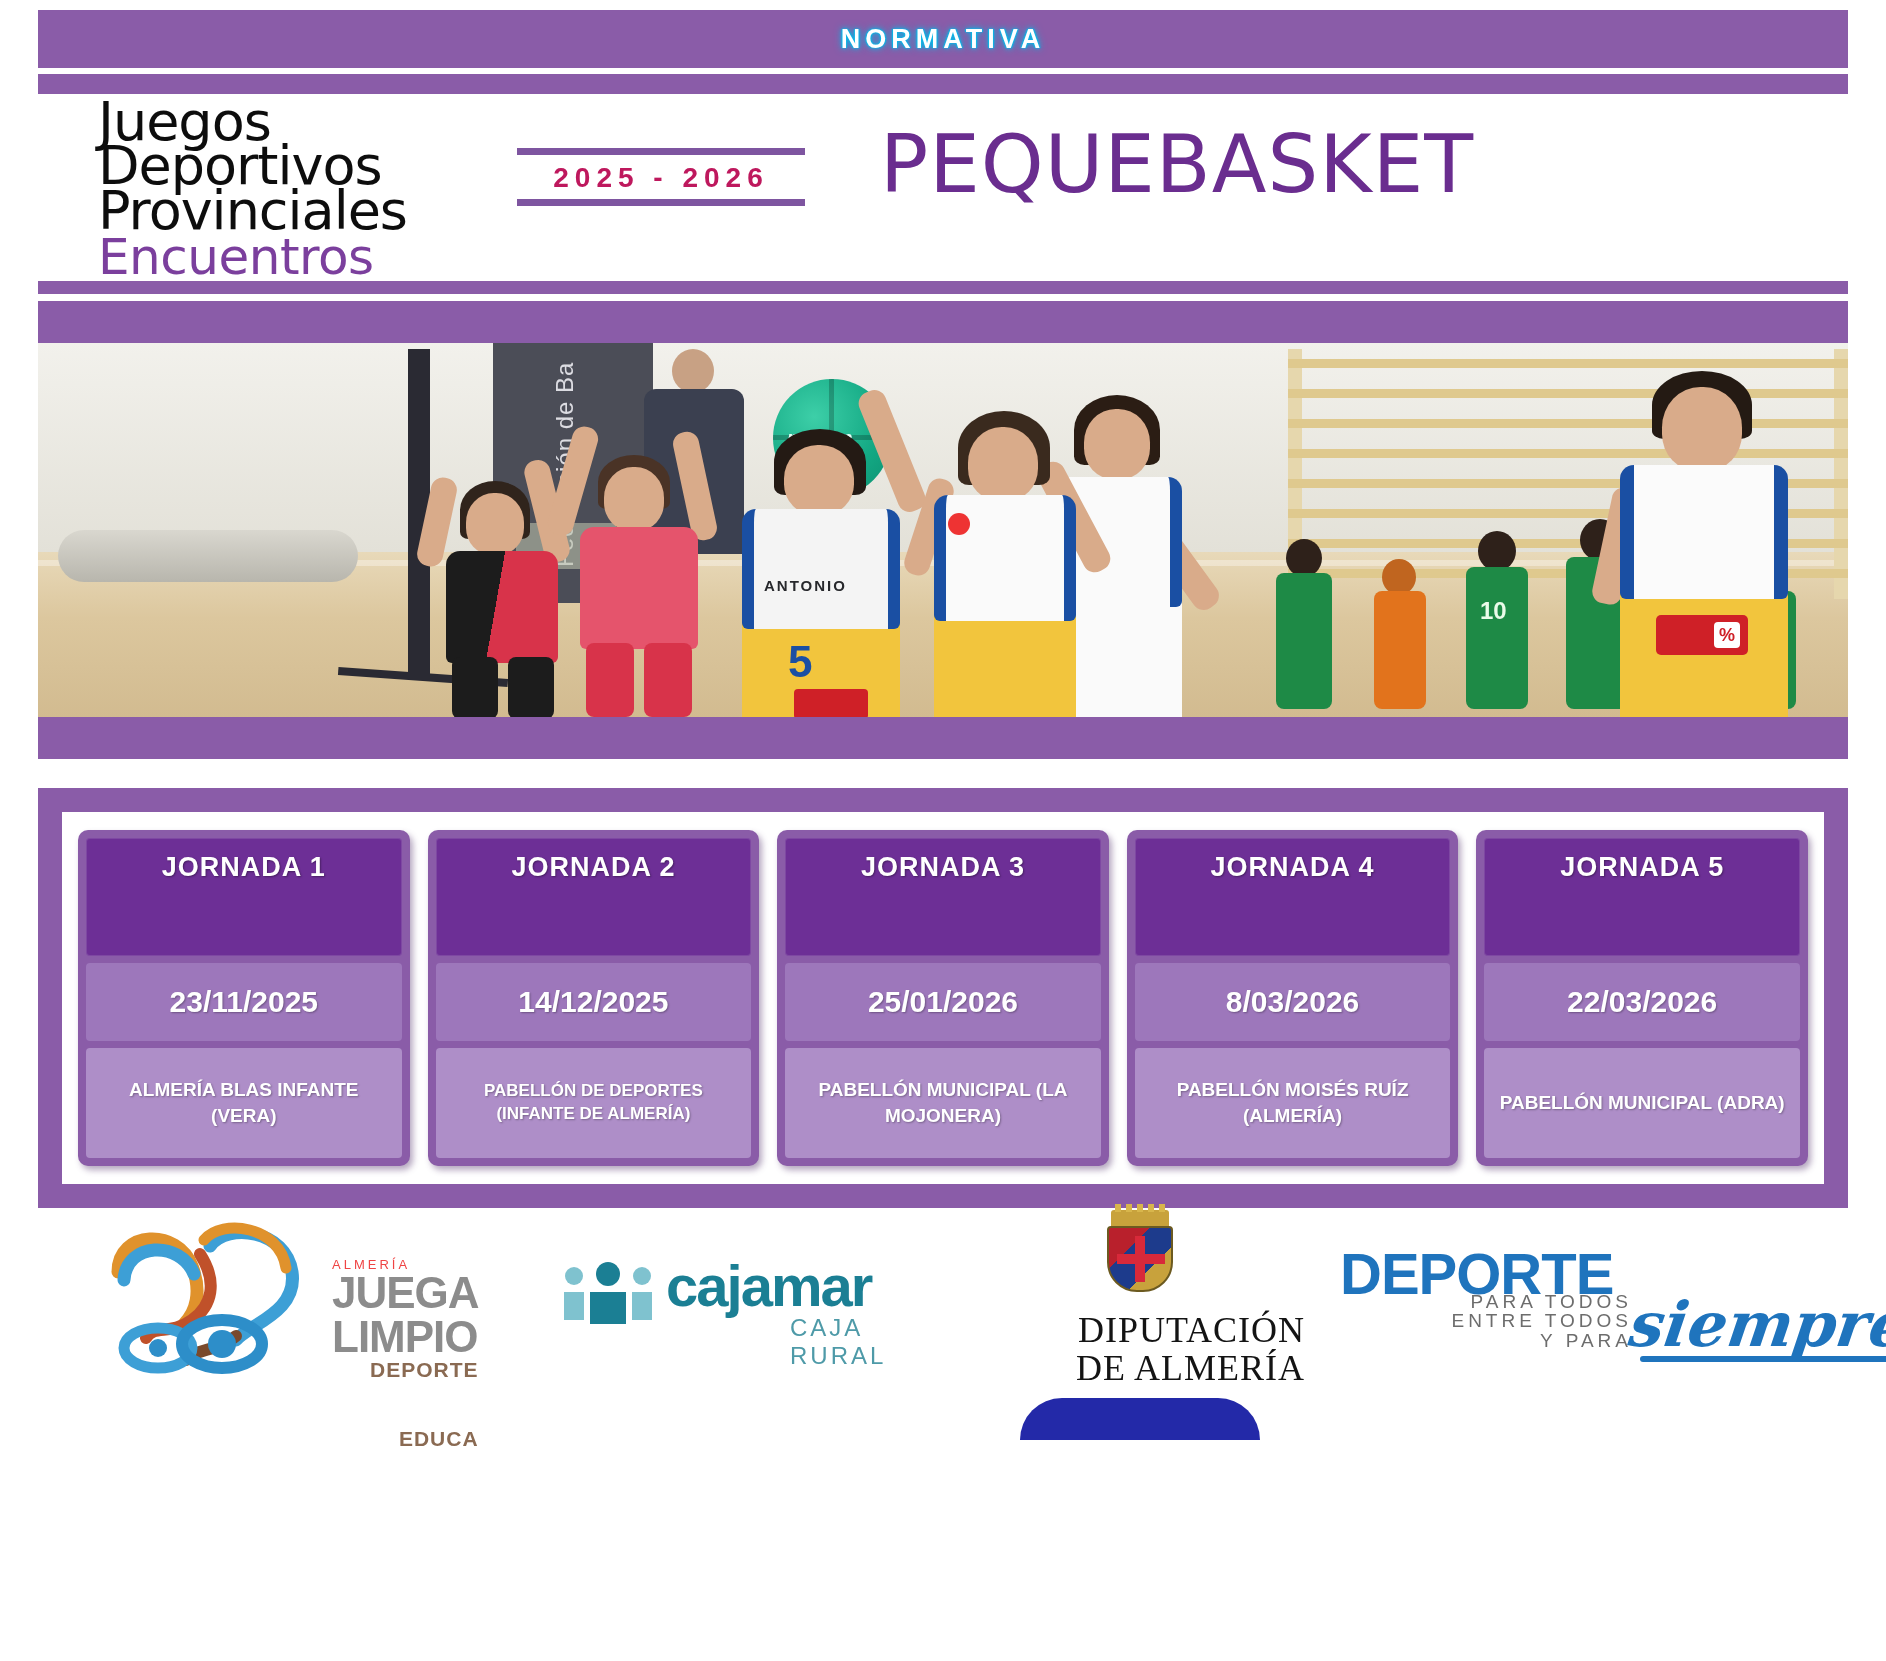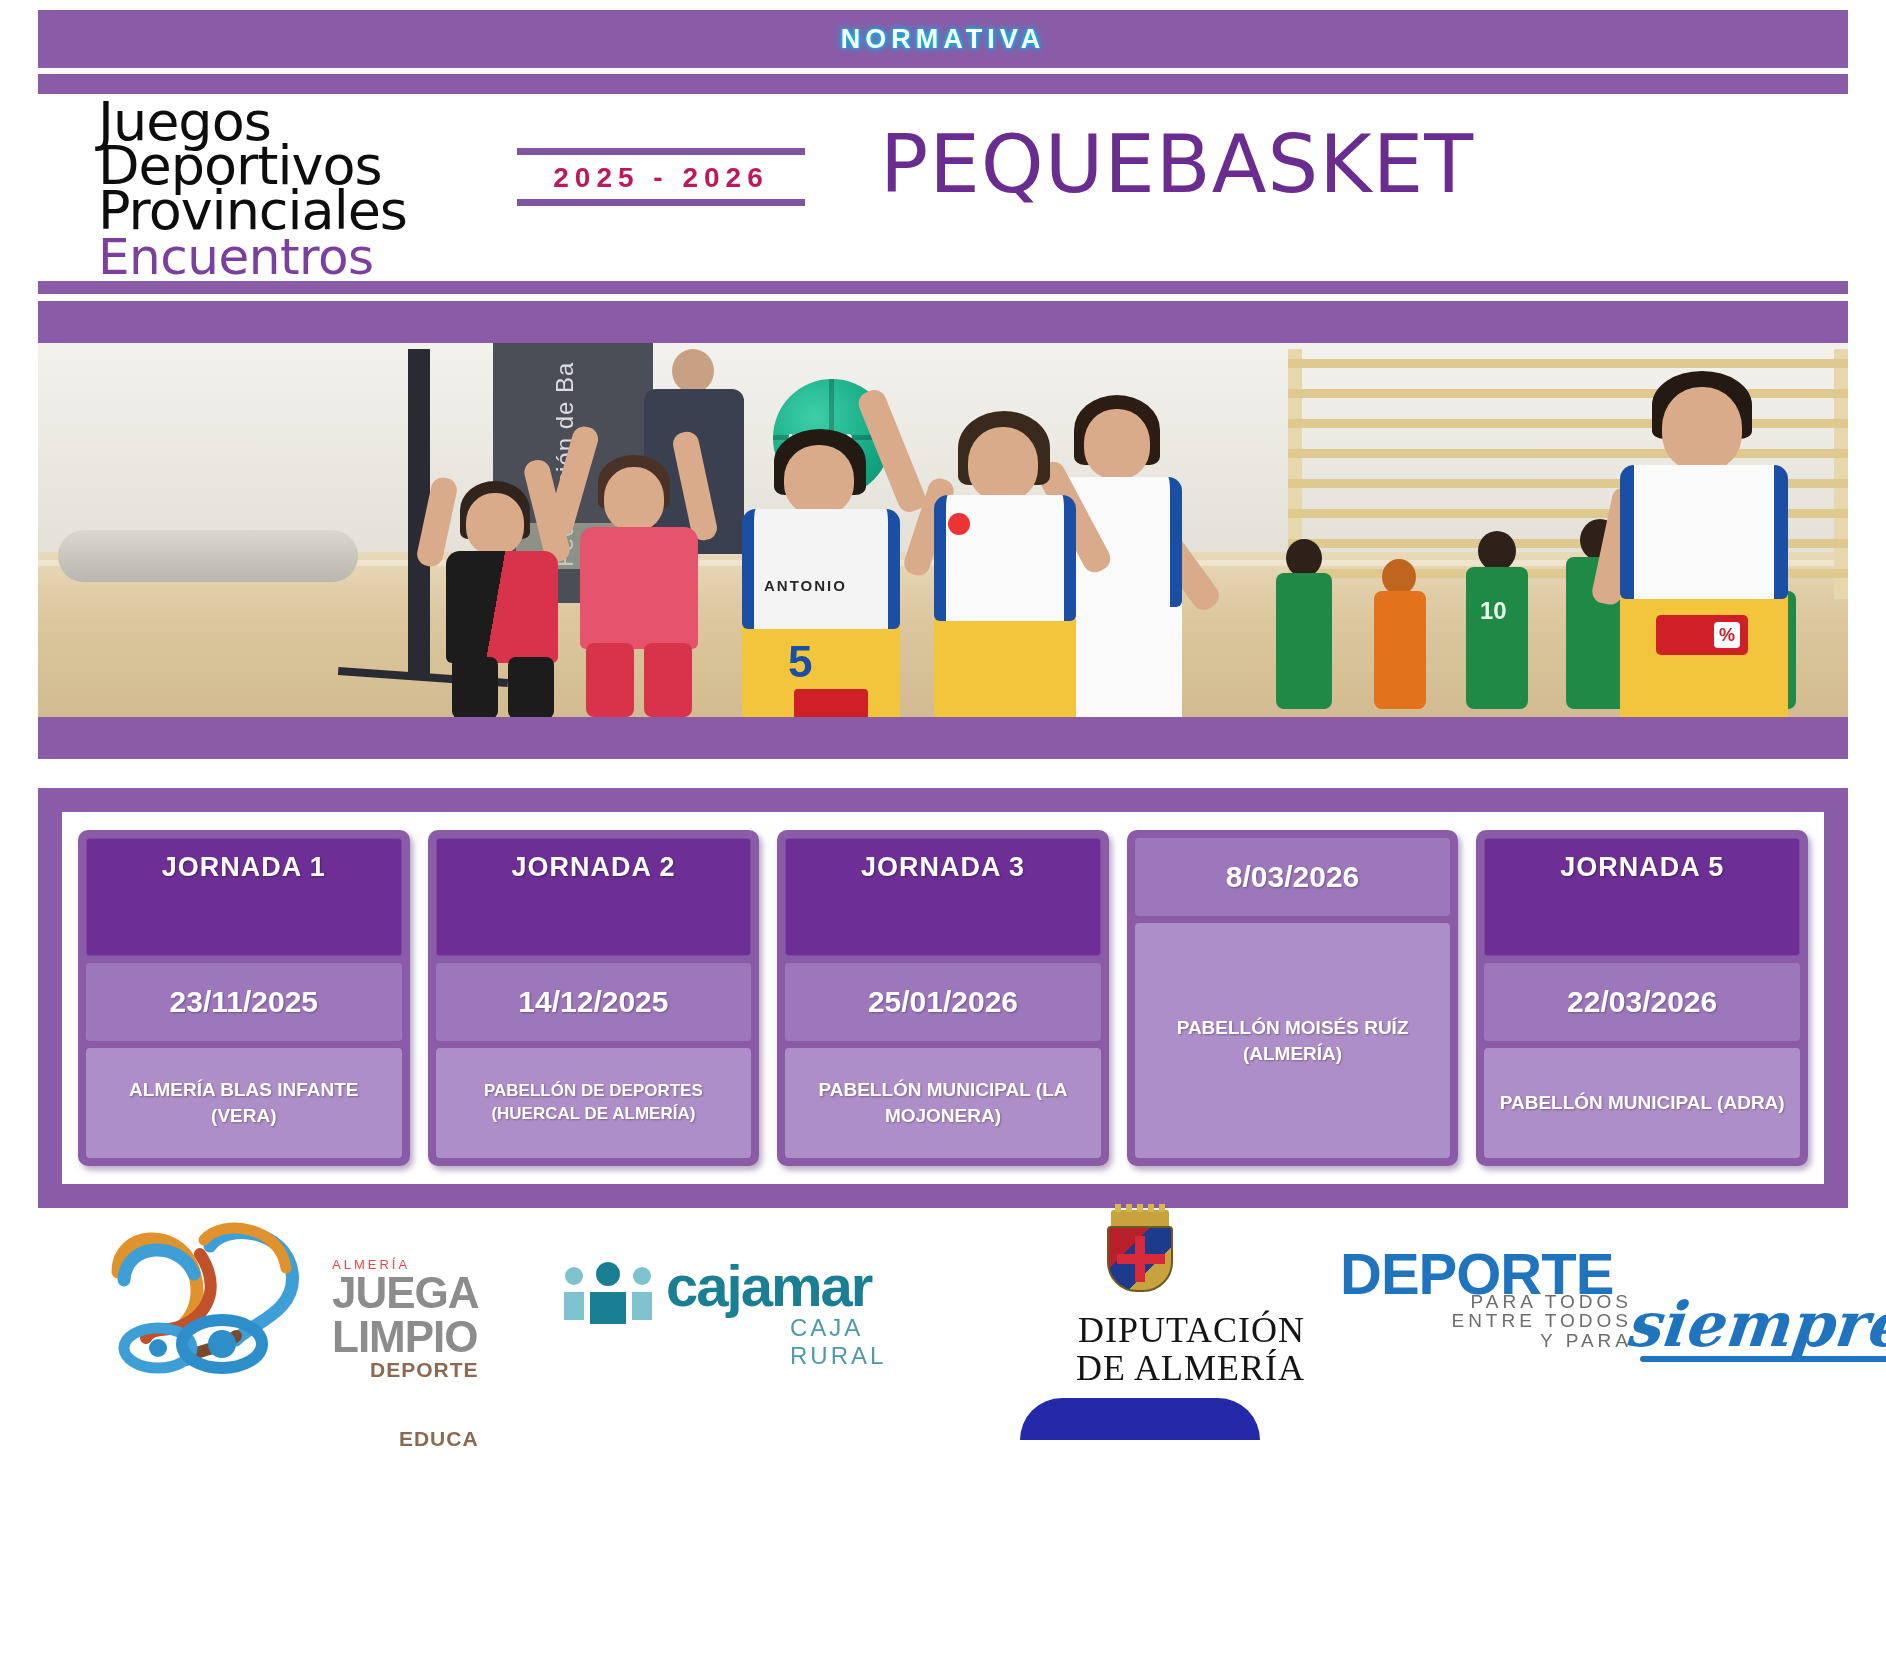--- a/index.html
+++ b/index.html
@@ -453,30 +453,31 @@
 
     <div class="jcard">
       <div class="jtitle">JORNADA 1</div>
       <div class="jdate">23/11/2025</div>
       <div class="jplace">ALMERÍA BLAS INFANTE (VERA)</div>
     </div>
 
     <div class="jcard">
       <div class="jtitle">JORNADA 2</div>
       <div class="jdate">14/12/2025</div>
-      <div class="jplace sm">PABELLÓN DE DEPORTES (HUERCAL DE ALMERÍA)</div>
+      <div class="jplace sm">PABELLÓN DE DEPORTES (INFANTE DE ALMERÍA)</div>
     </div>
 
     <div class="jcard">
       <div class="jtitle">JORNADA 3</div>
       <div class="jdate">25/01/2026</div>
       <div class="jplace">PABELLÓN MUNICIPAL (LA MOJONERA)</div>
     </div>
 
     <div class="jcard">
+      <div class="jtitle">JORNADA 4</div>
       <div class="jdate">8/03/2026</div>
       <div class="jplace">PABELLÓN MOISÉS RUÍZ (ALMERÍA)</div>
     </div>
 
     <div class="jcard">
       <div class="jtitle">JORNADA 5</div>
       <div class="jdate">22/03/2026</div>
       <div class="jplace">PABELLÓN MUNICIPAL (ADRA)</div>
     </div>
 

